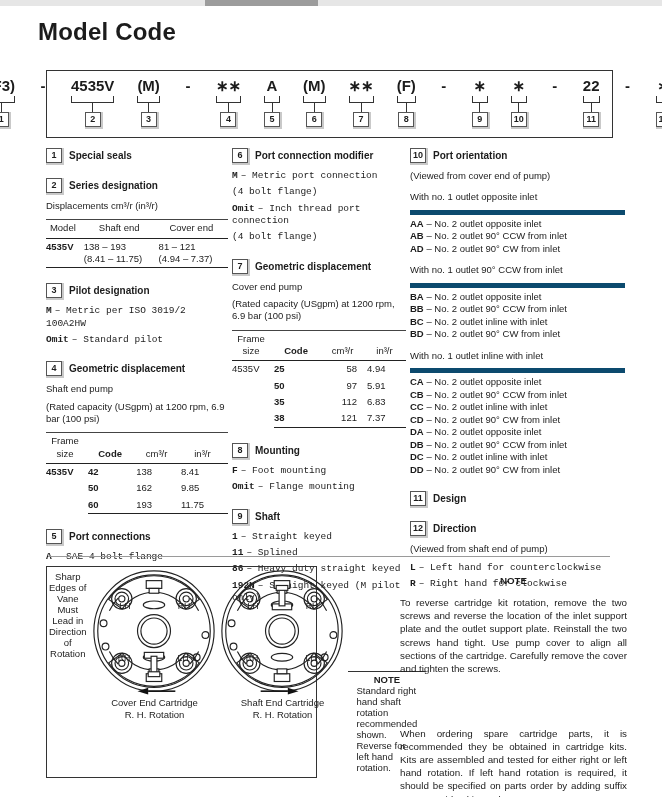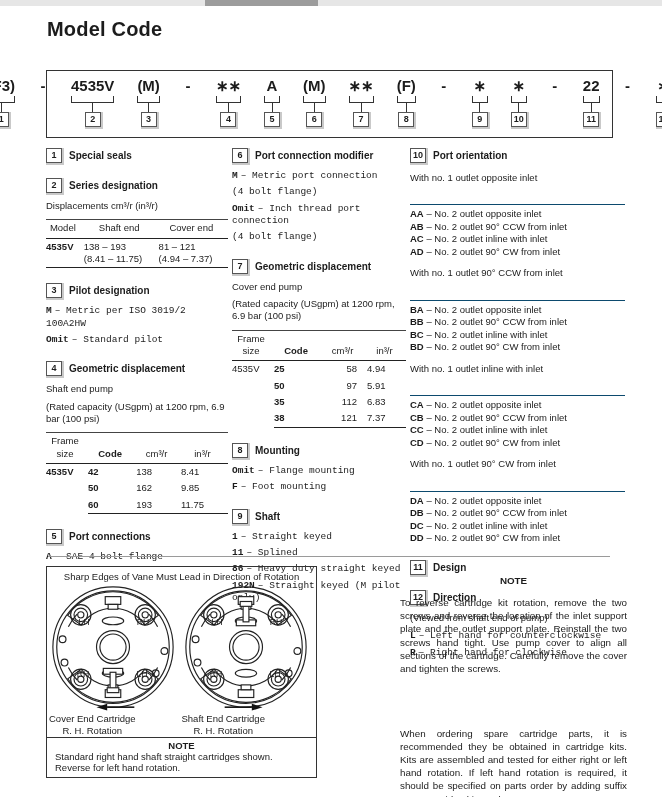--- a/index.html
+++ b/index.html
@@ -1,21 +1,21 @@
 <!DOCTYPE html>
 <html><head>
 <meta charset="utf-8">
 <style>
   html,body{margin:0;padding:0;background:#fff;}
   .page{position:relative;width:662px;height:797px;background:#fff;overflow:hidden;
         font-family:"Liberation Sans",sans-serif;color:#1c1c1c;}
   
   .top-strip{position:absolute;left:0;top:0;width:662px;height:6px;background:#e6e6e6;}
   .top-strip-dark{position:absolute;left:205px;top:0;width:113px;height:6px;background:#9c9c9c;}
-  .page-title{position:absolute;left:47px;top:18px;font-size:20px;font-weight:bold;letter-spacing:.2px;}
+  .page-title{position:absolute;left:38px;top:18px;font-size:24px;font-weight:bold;letter-spacing:.2px;}
   
   .mc-outer{position:absolute;left:46px;top:70px;width:565px;height:66px;border:1px solid #333;
             display:flex;justify-content:center;}
   .mc-row{display:flex;align-items:flex-start;gap:23px;margin-top:7px;}
   .mc-seg{display:flex;flex-direction:column;align-items:center;min-width:10px;}
   .mc-text{font-weight:bold;font-size:15px;line-height:1;white-space:nowrap;}
   .mc-bracket{align-self:stretch;height:6px;margin-top:3px;
               border-left:1px solid #333;border-right:1px solid #333;border-bottom:1px solid #333;}
   .mc-drop{width:1px;height:9px;background:#333;}
   .numbox{display:inline-block;min-width:12px;height:13px;padding:0 1px;line-height:13px;text-align:center;
@@ -37,30 +37,30 @@
   table{border-collapse:collapse;font-size:9.5px;margin:7px 0 4px;width:100%;}
   table{border-top:1px solid #444;}
   th{font-weight:normal;text-align:center;padding:2px 4px 3px 0;vertical-align:bottom;
      border-bottom:1.5px solid #222;}
   td{padding:2px 4px 2px 0;vertical-align:top;}
   .tbl-bottom td{border-bottom:1.5px solid #222;}
   .b{font-weight:bold;}
   .num{text-align:right;padding-right:10px;}
   
   .po-viewed{margin:2px 0 6px;}
-  .po-group-h{border-bottom:1px solid #0c4a6e;padding-bottom:20px;margin:9px 0 3px;}
+  .po-group-h{border-bottom:5px solid #0c4a6e;padding-bottom:6px;margin:9px 0 3px;}
   .po-item{line-height:1.32;}
   
   .divider{position:absolute;left:48px;top:556px;width:562px;height:1px;background:#9a9a9a;}
   
   .fig-box{position:absolute;left:46px;top:566px;width:269px;height:210px;border:1px solid #333;
-           display:flex;flex-direction:column;}
+           display:flex;flex-direction:row;}
   .fig-header{text-align:center;font-size:9.5px;padding:4px 2px 1px;}
   .fig-row{display:flex;justify-content:space-between;padding:0 2px;}
-  .fig-cell{display:flex;flex-direction:column;align-items:flex-start;width:50%;}
+  .fig-cell{display:flex;flex-direction:column;align-items:center;width:50%;}
   .fig-caption{text-align:center;font-size:9.5px;line-height:1.25;margin-top:-2px;}
   .fig-note{border-top:1px solid #333;margin-top:auto;padding:2px 8px 4px;font-size:9.5px;}
   .fig-note-title{text-align:center;font-weight:bold;}
   svg.cart{display:block;}
   .cart-label{font-size:9px;fill:#1c1c1c;}
   
   .note-right{position:absolute;left:400px;top:574px;width:227px;font-size:9.8px;line-height:1.34;}
   .note-right .note-title{text-align:center;font-weight:bold;margin-bottom:9px;}
   .note-right p{margin:0 0 6px;text-align:justify;}
   .note-right .para2{margin-top:52px;}
@@ -297,58 +297,57 @@
           <td class="num">121</td>
           <td>7.37</td>
         </tr>
       </tbody>
     </table>
 
     <div class="sec-head">
       <span class="numbox">8</span>
       <span class="sec-title">Mounting</span>
     </div>
+    <div class="kv"><b>F</b><span class="d">– Foot mounting</span></div>
     <div class="kv"><b>Omit</b><span class="d">– Flange mounting</span></div>
-    <div class="kv"><b>F</b><span class="d">– Foot mounting</span></div>
 
     <div class="sec-head">
       <span class="numbox">9</span>
       <span class="sec-title">Shaft</span>
     </div>
     <div class="kv"><b>1</b><span class="d">– Straight keyed</span></div>
     <div class="kv"><b>11</b><span class="d">– Splined</span></div>
     <div class="kv"><b>86</b><span class="d">– Heavy duty straight keyed</span></div>
     <div class="kv"><b>192N</b><span class="d">– Straight keyed (M pilot only)</span></div>
   </div>
 
   <div class="col col3">
     <div class="sec-head">
       <span class="numbox">10</span>
       <span class="sec-title">Port orientation</span>
     </div>
+    <div class="po-viewed">(Viewed from cover end of pump)</div>
 
     <div class="po-group-h">With no. 1 outlet opposite inlet</div>
     <div class="po-item"><b>AA</b> <span>– No. 2 outlet opposite inlet</span></div>
     <div class="po-item"><b>AB</b> <span>– No. 2 outlet 90° CCW from inlet</span></div>
-    <div class="po-item"><b>AC</b> <span>– No. 2 outlet inline with inlet</span></div>
     <div class="po-item"><b>AD</b> <span>– No. 2 outlet 90° CW from inlet</span></div>
 
     <div class="po-group-h">With no. 1 outlet 90° CCW from inlet</div>
     <div class="po-item"><b>BA</b> <span>– No. 2 outlet opposite inlet</span></div>
     <div class="po-item"><b>BB</b> <span>– No. 2 outlet 90° CCW from inlet</span></div>
     <div class="po-item"><b>BC</b> <span>– No. 2 outlet inline with inlet</span></div>
     <div class="po-item"><b>BD</b> <span>– No. 2 outlet 90° CW from inlet</span></div>
 
     <div class="po-group-h">With no. 1 outlet inline with inlet</div>
     <div class="po-item"><b>CA</b> <span>– No. 2 outlet opposite inlet</span></div>
     <div class="po-item"><b>CB</b> <span>– No. 2 outlet 90° CCW from inlet</span></div>
     <div class="po-item"><b>CC</b> <span>– No. 2 outlet inline with inlet</span></div>
     <div class="po-item"><b>CD</b> <span>– No. 2 outlet 90° CW from inlet</span></div>
 
-    <div class="po-group-h">With no. 1 outlet 90° CW from inlet</div>
     <div class="po-item"><b>DA</b> <span>– No. 2 outlet opposite inlet</span></div>
     <div class="po-item"><b>DB</b> <span>– No. 2 outlet 90° CCW from inlet</span></div>
     <div class="po-item"><b>DC</b> <span>– No. 2 outlet inline with inlet</span></div>
     <div class="po-item"><b>DD</b> <span>– No. 2 outlet 90° CW from inlet</span></div>
 
     <div class="sec-head">
       <span class="numbox">11</span>
       <span class="sec-title">Design</span>
     </div>
 
@@ -457,21 +456,21 @@
           <text class="cart-label" x="30" y="31" text-anchor="middle">LH</text>
         </svg>
         <div class="fig-caption">
           <div>Shaft End Cartridge</div>
           <div>R. H. Rotation</div>
         </div>
       </div>
     </div>
     <div class="fig-note">
       <div class="fig-note-title">NOTE</div>
-      <div>Standard right hand shaft straight cartridges shown.</div>
+      <div>Standard right hand shaft rotation recommended shown.</div>
       <div>Reverse for left hand rotation.</div>
     </div>
   </div>
 
   <div class="note-right">
     <div class="note-title">NOTE</div>
     <p>To reverse cartridge kit rotation, remove the two screws and reverse the location of the inlet support plate and the outlet support plate. Reinstall the two screws hand tight. Use pump cover to align all sections of the cartridge. Carefully remove the cover and tighten the screws.</p>
     <p class="para2">When ordering spare cartridge parts, it is recommended they be obtained in cartridge kits. Kits are assembled and tested for either right or left hand rotation. If left hand rotation is required, it should be specified on parts order by adding suffix "L" to cartridge kit number.</p>
   </div>
 </div>

